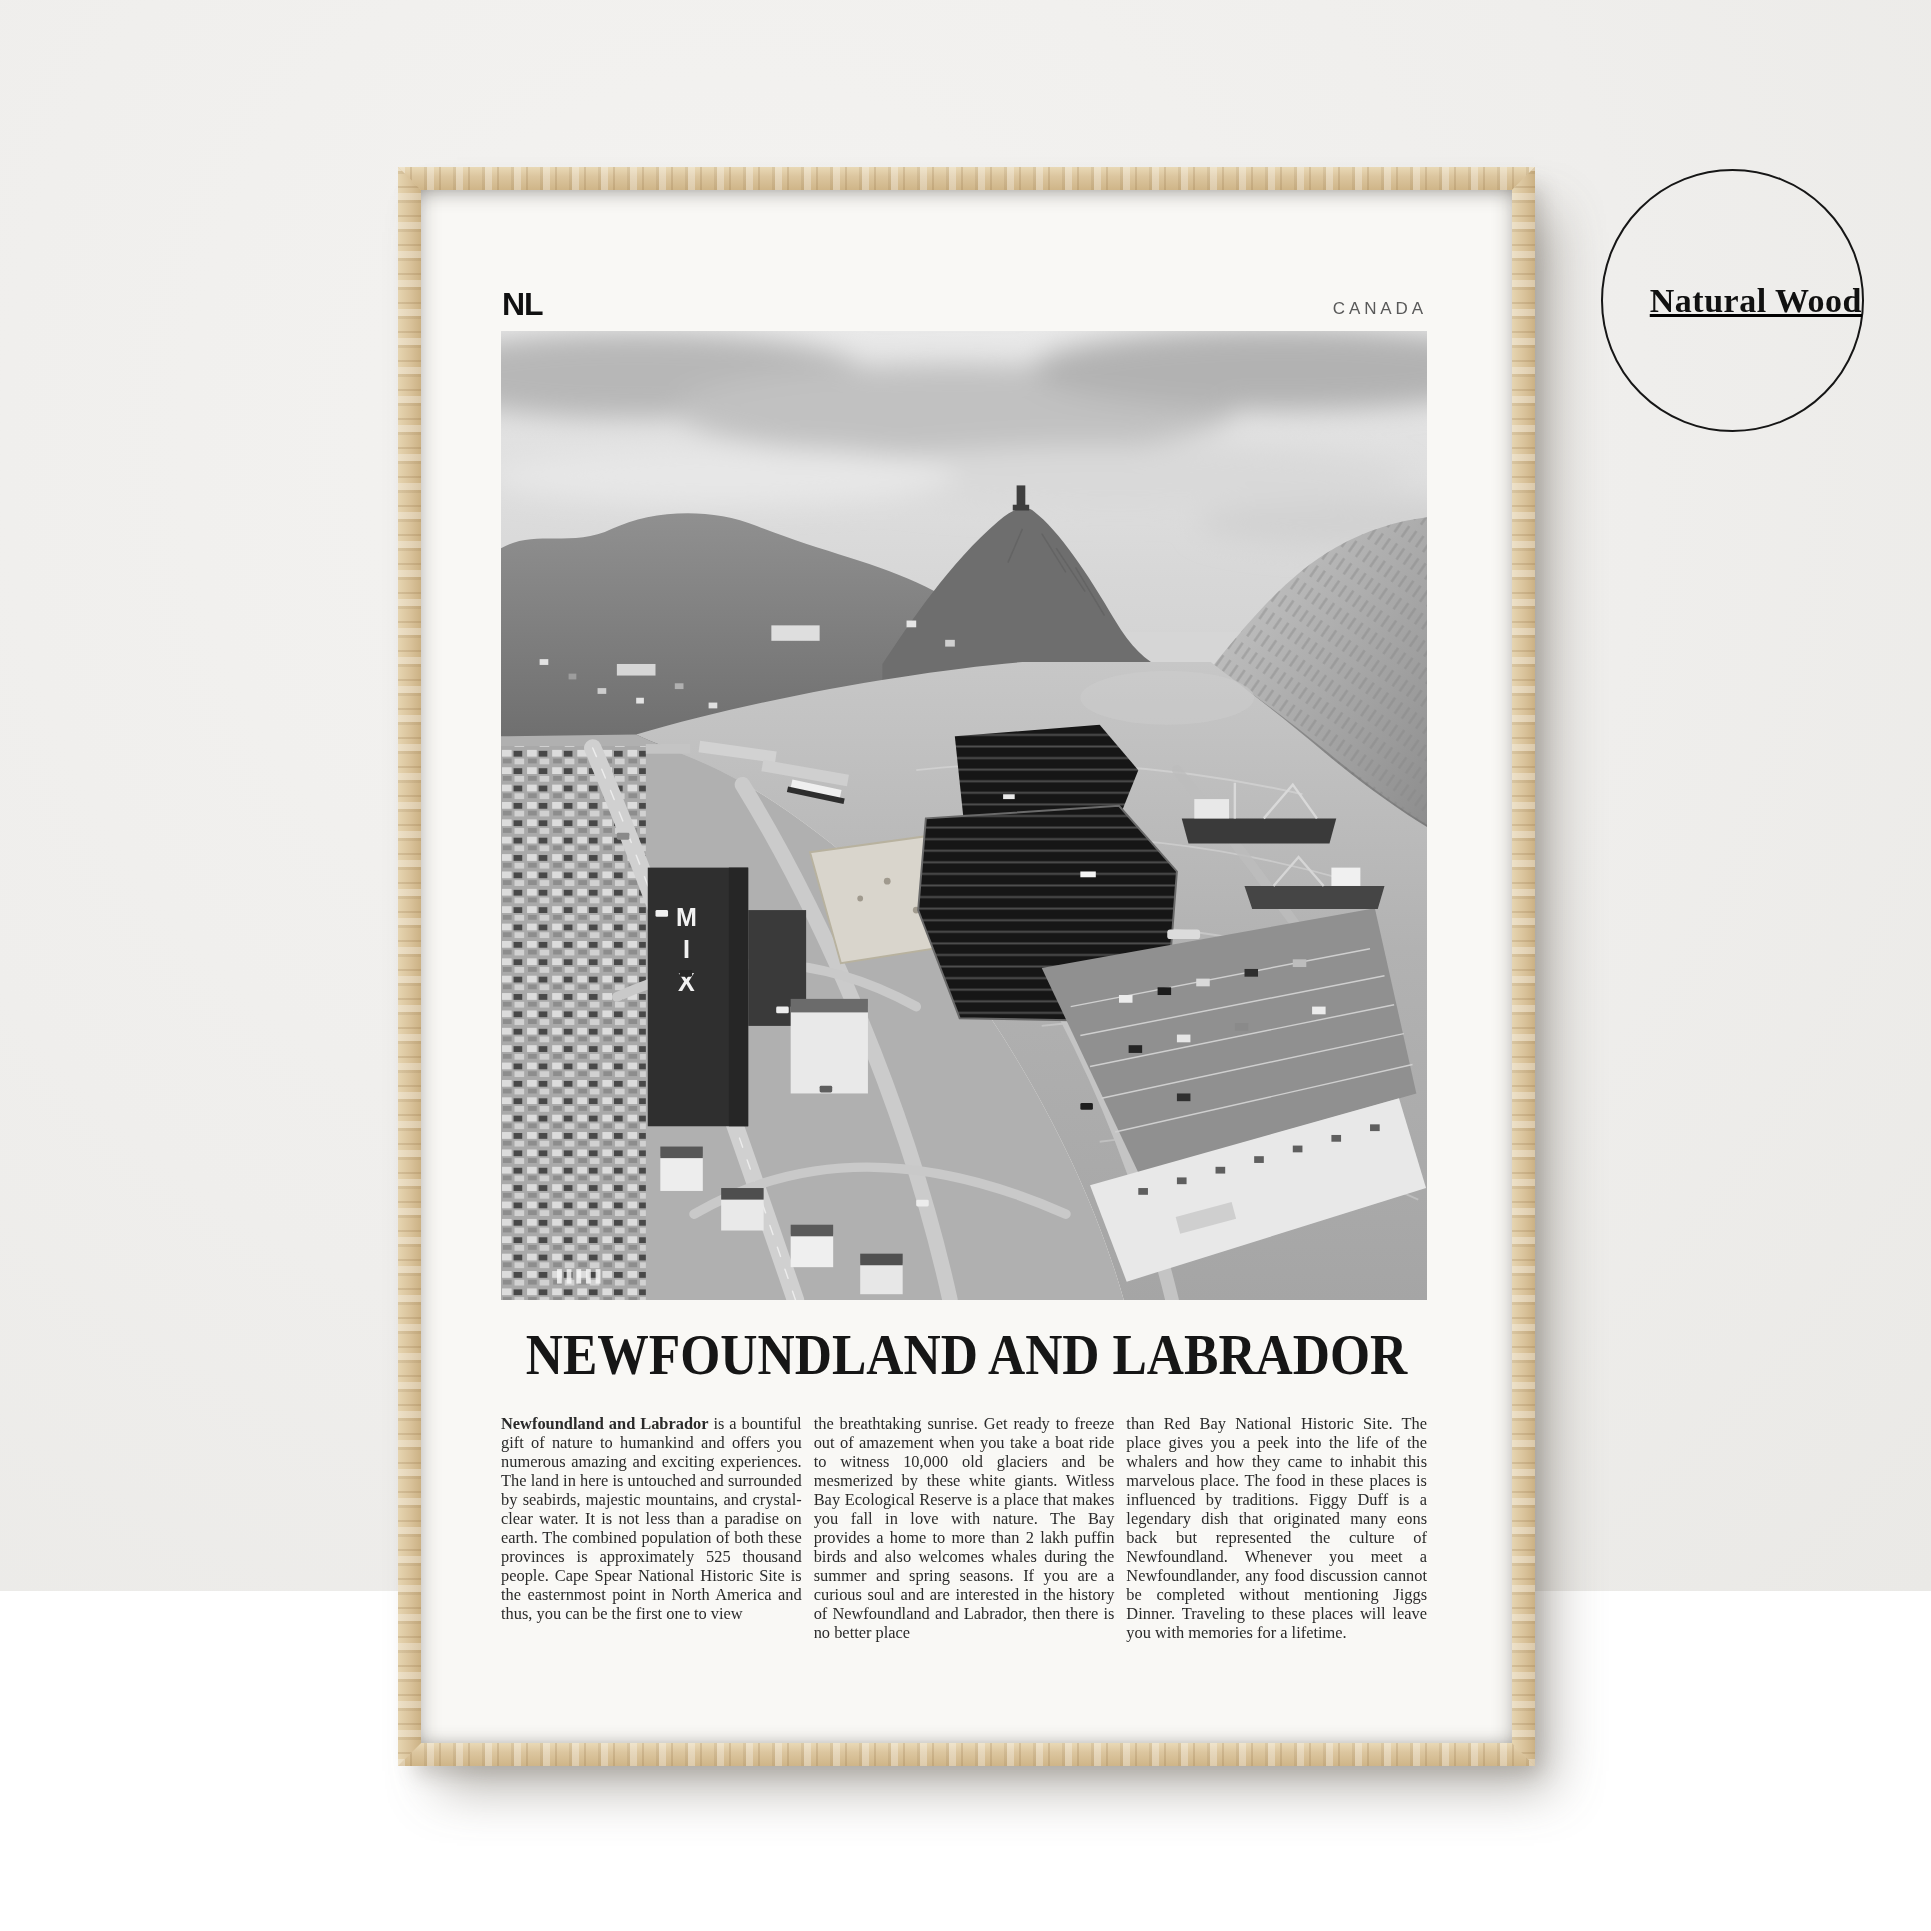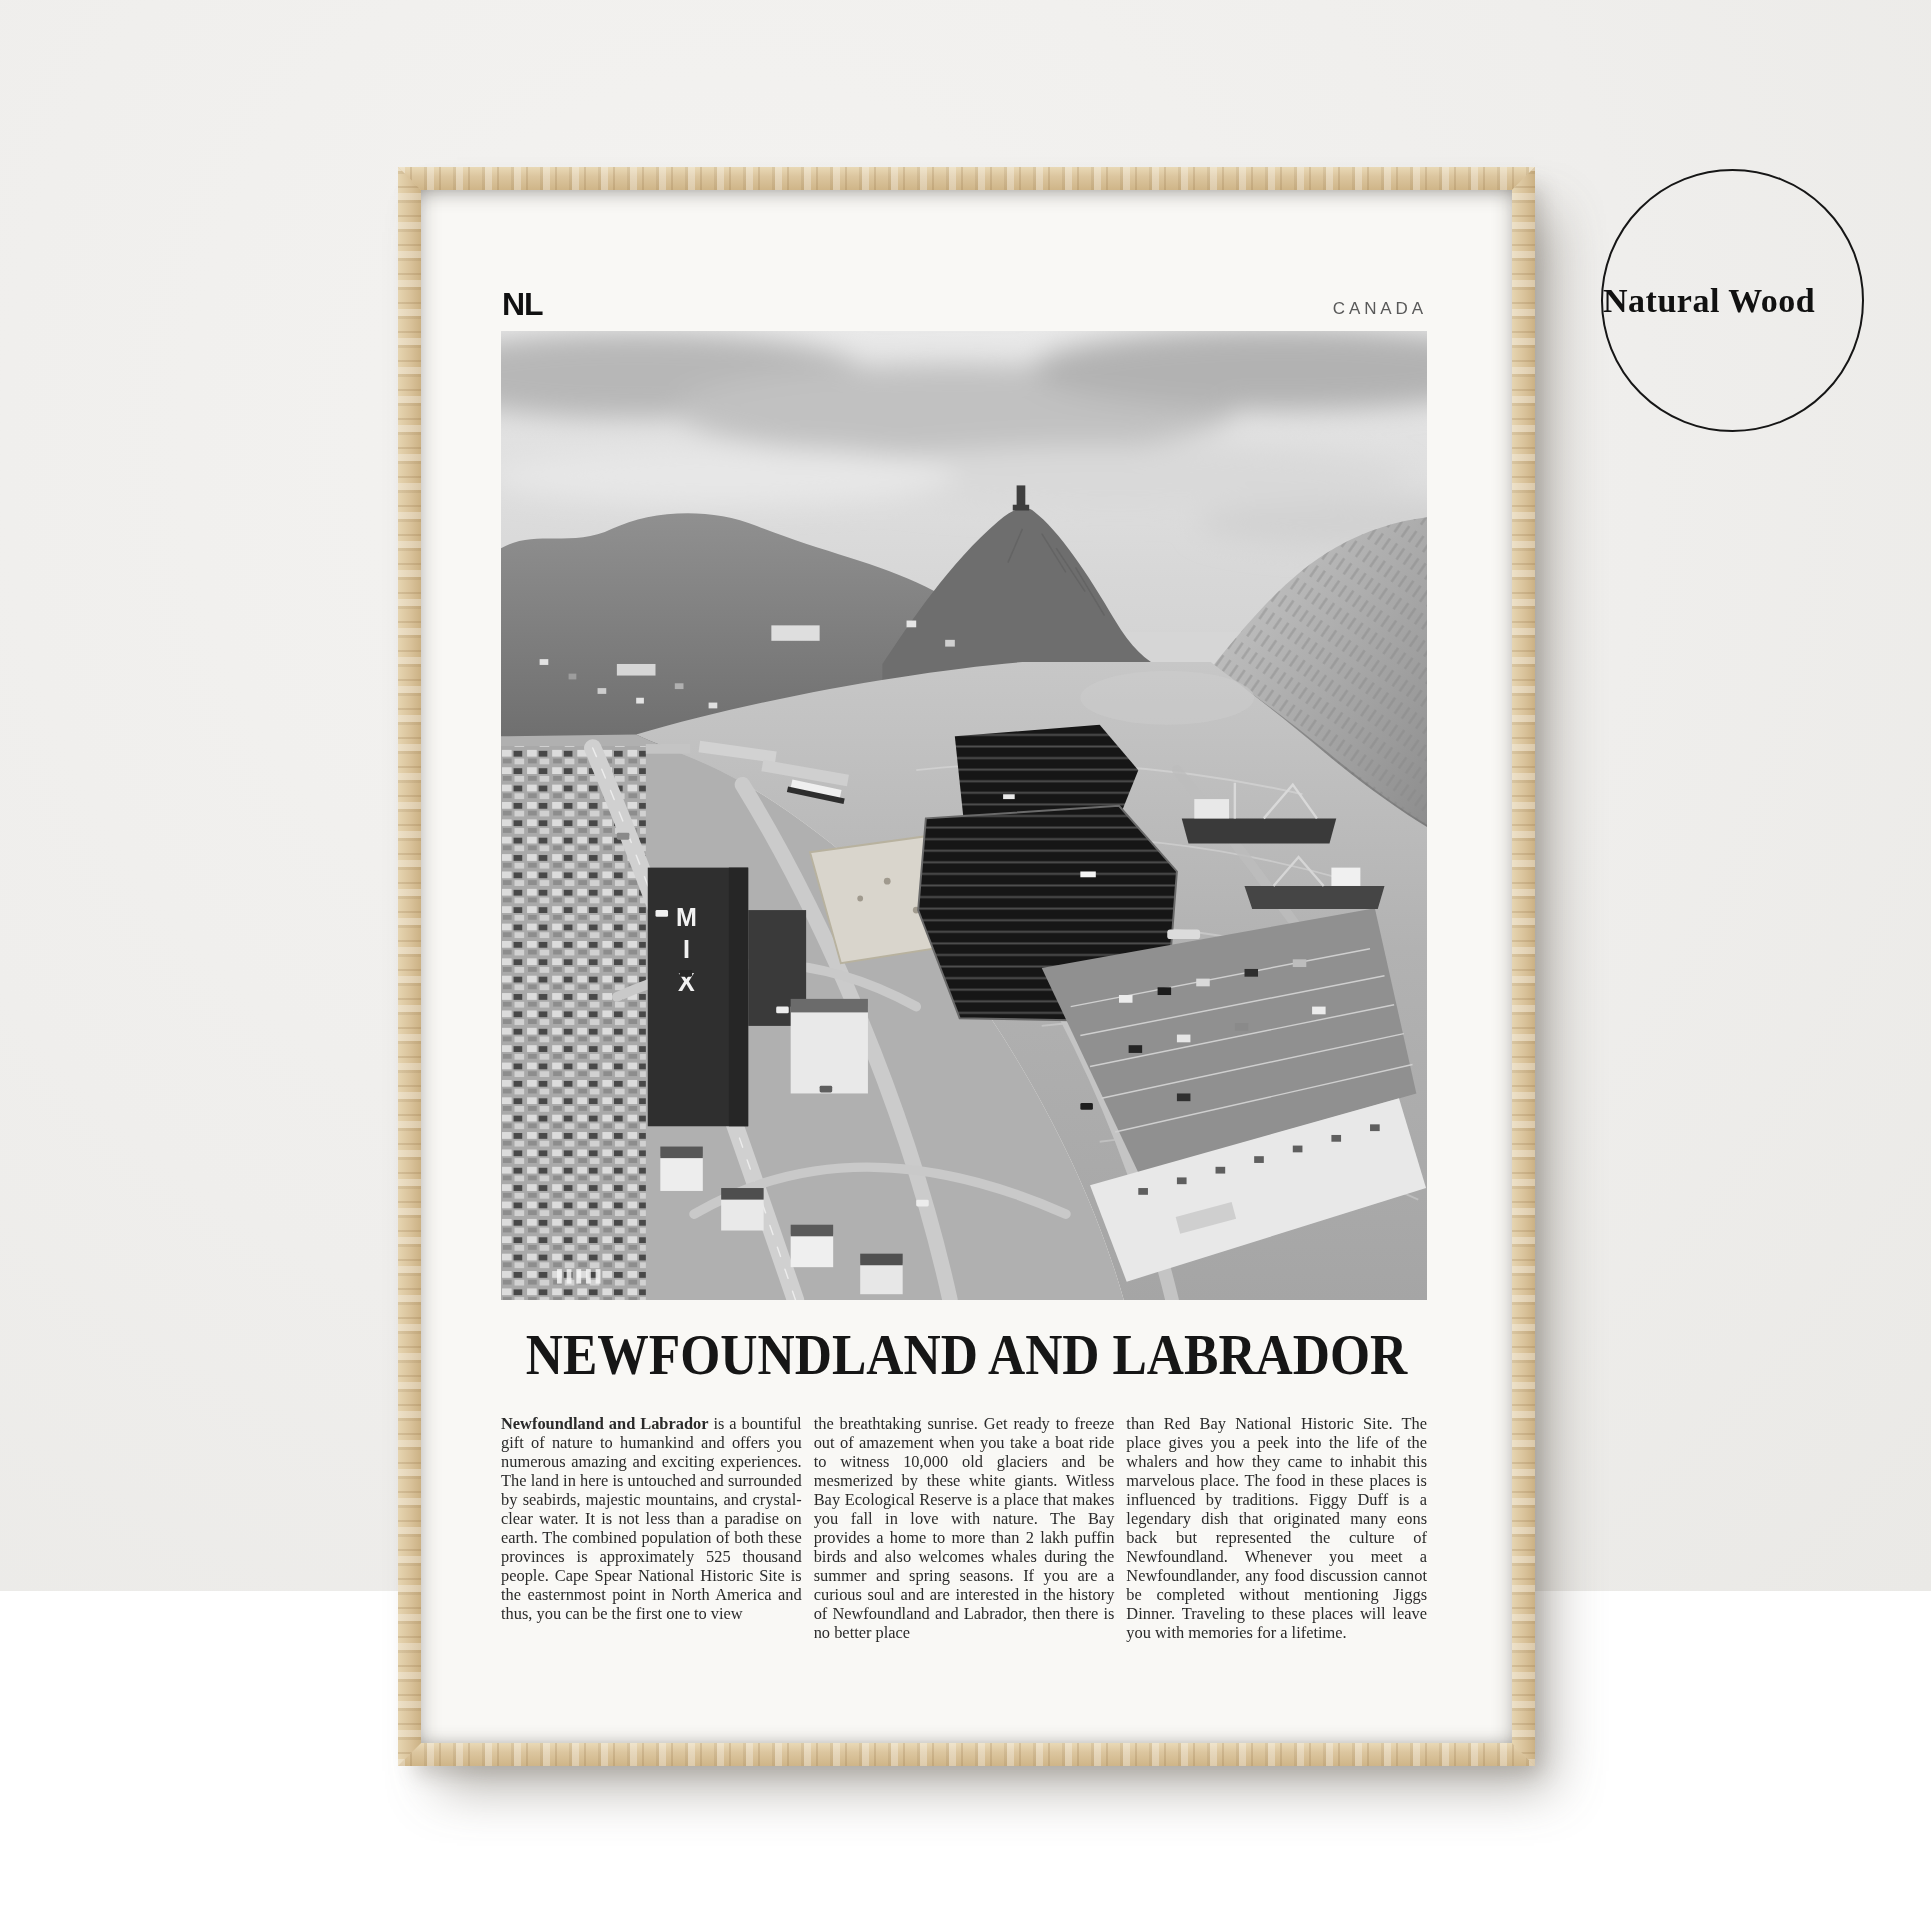--- a/index.html
+++ b/index.html
@@ -46,21 +46,21 @@
           transform:scaleX(.92);letter-spacing:0;}
   .article{position:absolute;left:80px;top:1224px;width:926px;height:266px;
           display:flex;gap:12px;overflow:hidden;}
   .article .col{flex:1 1 0;font:400 16.4px/19px "Liberation Serif",serif;color:#2a2a2a;
           text-align:justify;text-justify:inter-word;}
   .article .lead{font-weight:700;}
 
   
   .badge{position:absolute;left:1601px;top:169px;width:263px;height:263px;border-radius:50%;
          border:2.9px solid #161616;box-sizing:border-box;
-         display:flex;align-items:center;justify-content:flex-start;}
+         display:flex;align-items:center;justify-content:flex-end;text-decoration:underline;}
   .badge-label{font:700 34px/1 "Liberation Serif",serif;color:#111;letter-spacing:0.5px;}
 </style>
 </head>
 <body>
 
 <div class="scene">
 
   <div class="frame">
     <div class="edge h top"></div>
     <div class="edge h bottom"></div>

